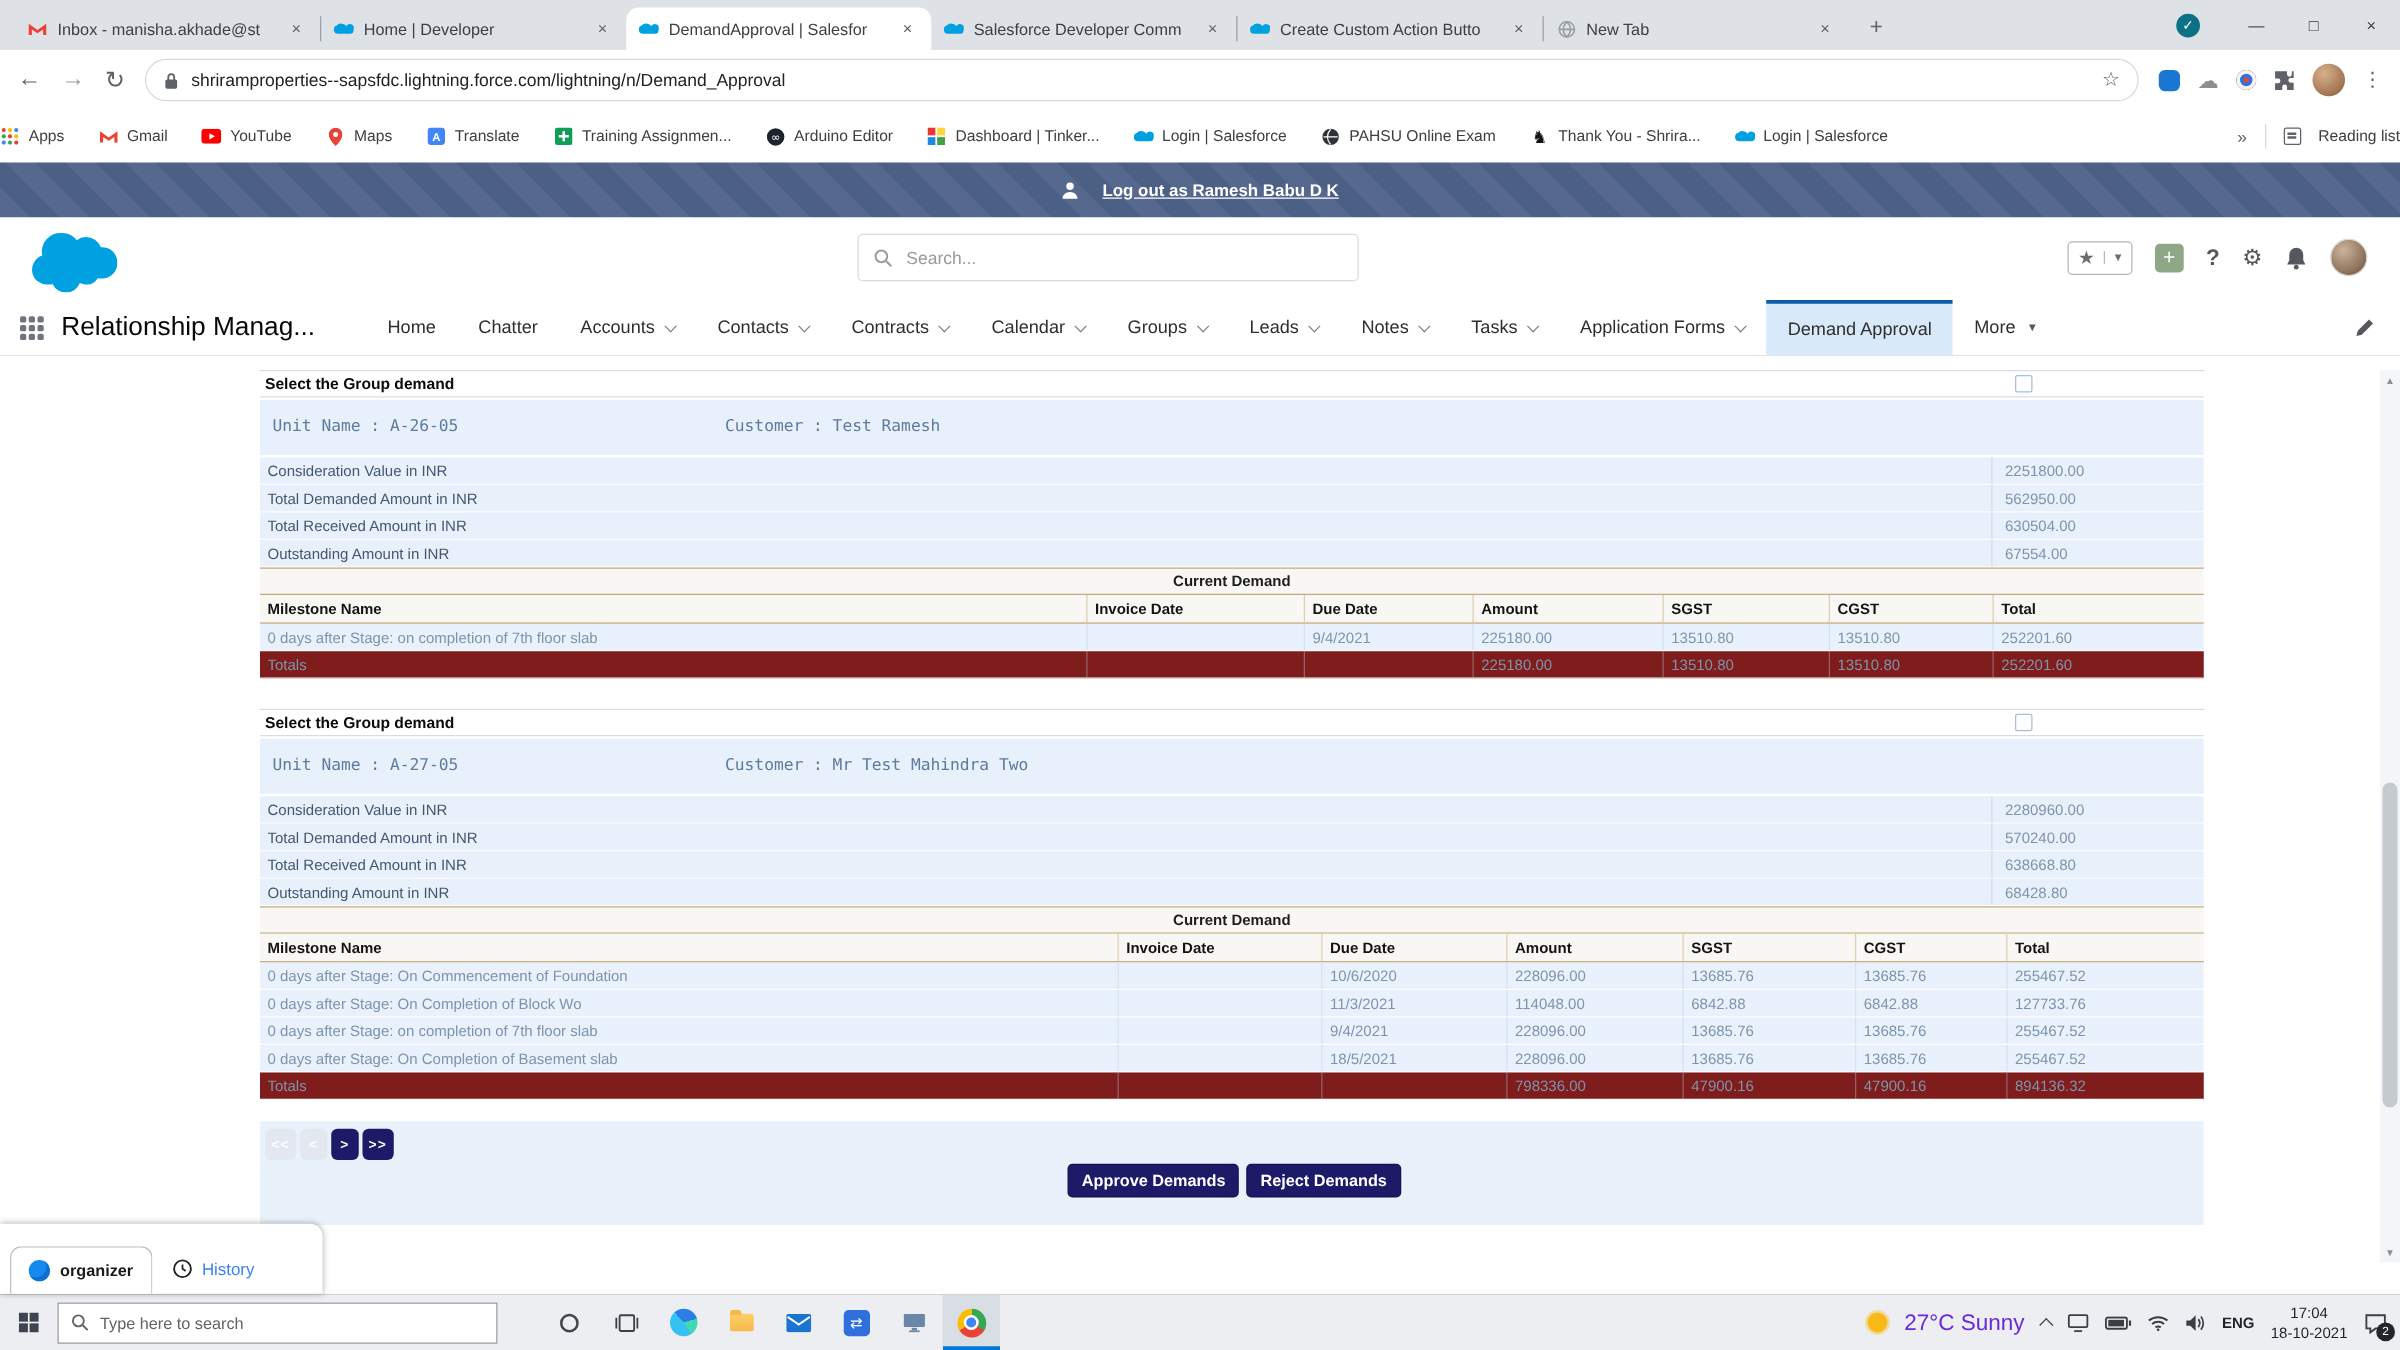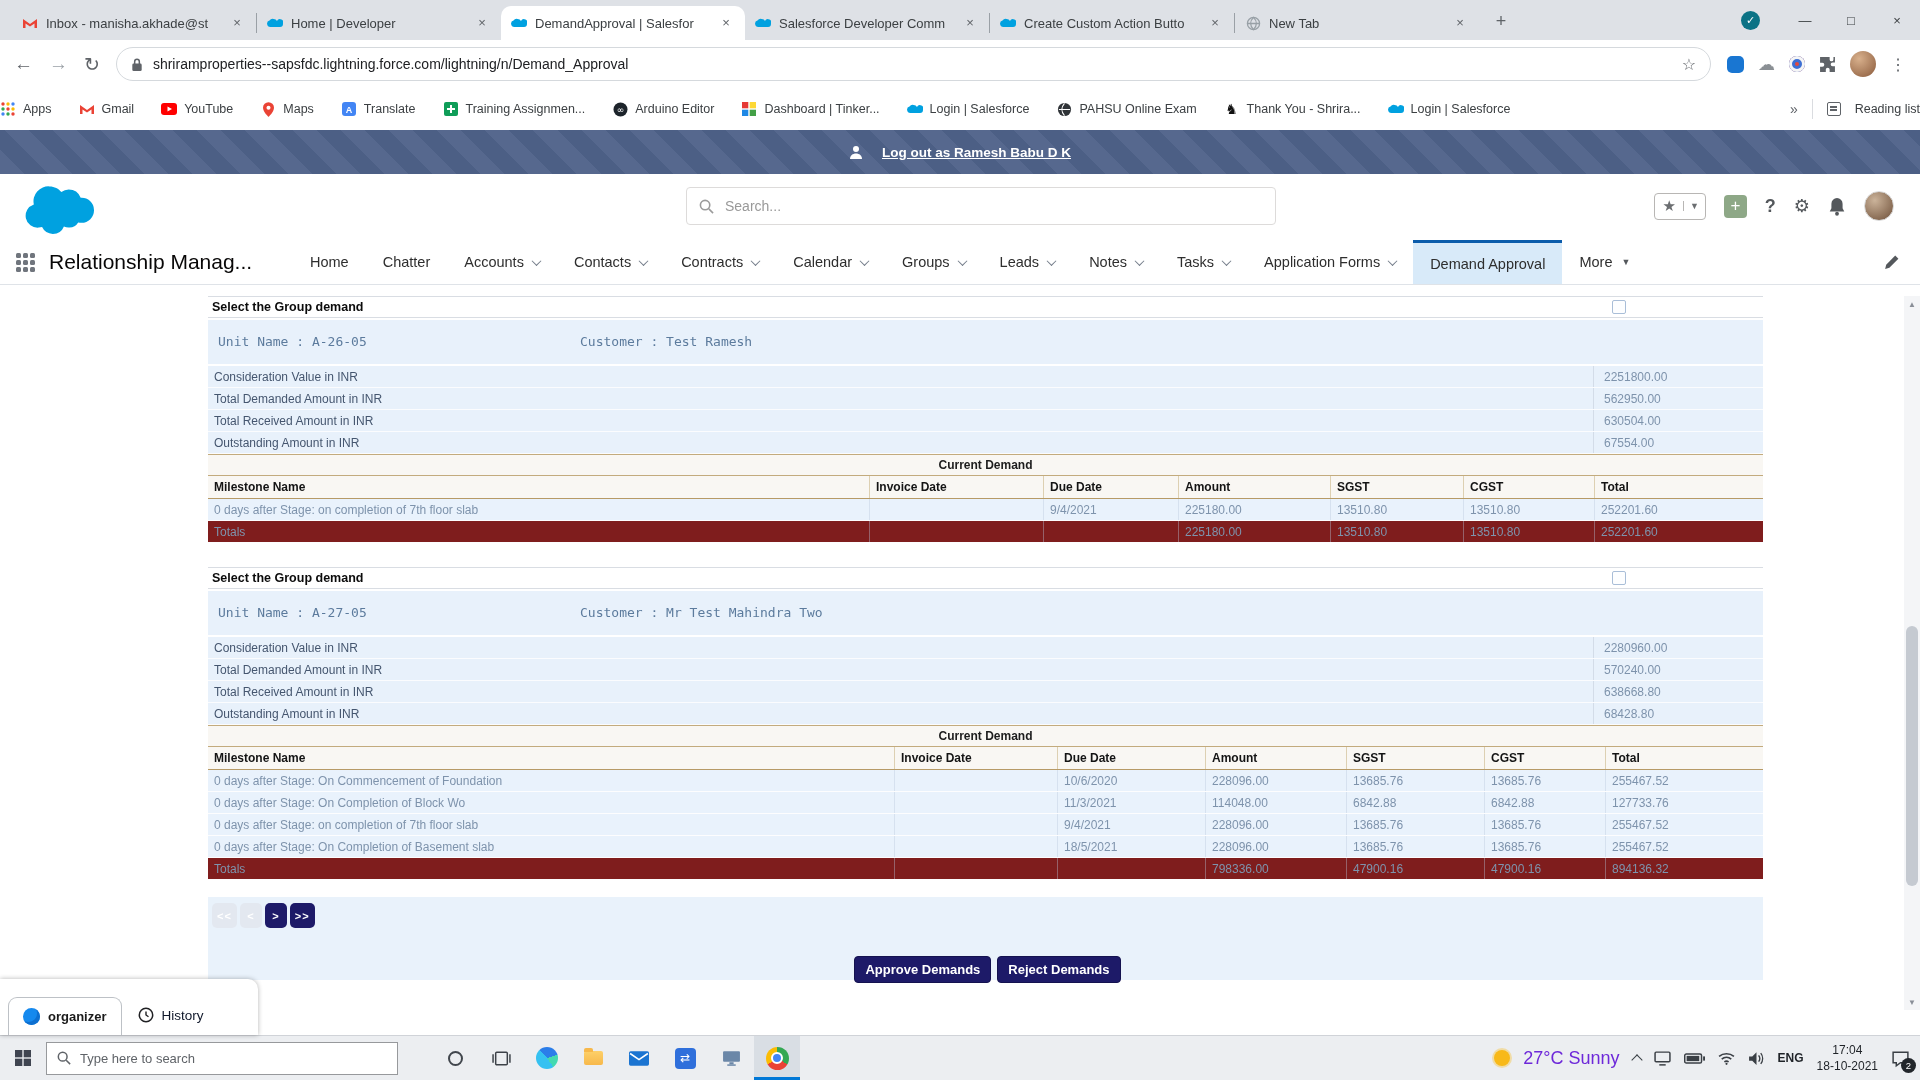--- a/index.html
+++ b/index.html
@@ -45,21 +45,21 @@
   .rl-icon:before{content:"";position:absolute;left:2px;top:3px;width:7px;height:1.5px;background:#5f6368;box-shadow:0 3px 0 #5f6368;}
 
   
   .banner{height:44px;background:repeating-linear-gradient(45deg,#56688e 0 17px,#4c5f85 17px 34px);
       color:#fff;display:flex;align-items:center;justify-content:center;font-size:13.5px;gap:9px;}
   .banner a{color:#fff;text-decoration:underline;font-weight:bold;margin-left:10px;}
 
   
   .sfheader{height:66px;background:#fff;position:relative;}
   .sf-logo{position:absolute;left:18px;top:6px;}
-  .sf-search{position:absolute;left:686px;top:13px;width:590px;height:38px;border:1px solid #dddbda;border-radius:4px;
+  .sf-search{position:absolute;left:686px;top:13px;width:401px;height:38px;border:1px solid #dddbda;border-radius:4px;
       display:flex;align-items:center;padding:12px 12px;gap:9px;background:#fff;}
   .sf-search input{border:none;outline:none;flex:1;font-size:14px;color:#333;font-family:"Liberation Sans",sans-serif;background:transparent;}
   .sf-search input::placeholder{color:#999;}
   .hdr-icons{position:absolute;right:26px;top:15px;display:flex;align-items:center;gap:18px;height:34px;}
   .fav-box{display:flex;align-items:center;border:1px solid #b8b6b4;border-radius:4px;height:27px;}
   .fav-box .star{padding:0 7px;color:#6b6e71;font-size:15px;}
   .fav-box .caretbox{padding:0 6px;border-left:1px solid #b8b6b4;color:#6b6e71;font-size:9px;}
   .plus-tile{width:23px;height:23px;border-radius:4px;background:#8ea887;color:#fff;font-size:17px;line-height:21px;text-align:center;}
   .hdr-glyph{font-size:18px;color:#54585c;}
   .hdr-avatar{width:30px;height:30px;border-radius:50%;background:radial-gradient(circle at 35% 30%,#cbb39a,#6e4f38);border:1px solid #d9d9d9;}
@@ -106,39 +106,39 @@
   .m-row .cell + .cell{border-left:1px solid rgba(185,200,220,.4);}
   .m-row.totals{background:#7f1d1d;}
 
   .sec-gap{height:24px;}
 
   .pagerblock{margin-top:17px;background:#e9f2fb;height:83px;padding:6px 0 0 4px;}
   .pager{display:flex;gap:3px;}
   .pgbtn{min-width:22px;height:25px;border-radius:5px;background:#1d1a68;color:#fff;font-size:11px;font-weight:bold;
       display:flex;align-items:center;justify-content:center;padding:0 5px;letter-spacing:1px;}
   .pgbtn.disabled{background:#e3e8f0;}
-  .actions{display:flex;justify-content:center;gap:6px;margin-top:28px;}
+  .actions{display:flex;justify-content:center;gap:6px;margin-top:3px;}
   .act-btn{background:#1d1a68;border:1px solid #14124f;color:#fff;font-size:13px;font-weight:bold;
       padding:5px 10px;border-radius:4px;font-family:"Liberation Sans",sans-serif;}
 
   
   .scrollbar{position:absolute;right:0;top:11px;width:16px;height:714px;background:#f4f5f7;}
   .sb-arrow{height:16px;display:flex;align-items:center;justify-content:center;font-size:8px;color:#8a8f98;}
   .sb-arrow.down{position:absolute;bottom:0;width:16px;}
   .sb-thumb{position:absolute;top:330px;left:2px;width:12px;height:260px;background:#c5cad1;border-radius:6px;}
 
   
   .organizer{position:absolute;left:0;bottom:0;width:258px;height:56px;background:#fff;border-radius:0 10px 0 0;
       box-shadow:0 0 5px rgba(0,0,0,.3);display:flex;align-items:flex-end;}
   .org-tab{margin-left:8px;height:38px;border:1px solid #bdc1c6;border-bottom:none;border-radius:9px 9px 0 0;
       display:flex;align-items:center;gap:8px;padding:0 14px;background:#fff;}
   .org-logo{width:17px;height:17px;border-radius:50%;background:#1589ee;box-shadow:inset -3px -3px 0 #0d6fd0;}
   .org-name{font-size:13px;font-weight:bold;color:#1a1a1a;}
   .org-history{display:flex;align-items:center;gap:8px;margin:0 0 12px 16px;}
-  .org-history span{font-size:13.5px;color:#0f172a;}
+  .org-history span{font-size:13.5px;color:#3b82f6;}
 
   
   .taskbar{height:45px;background:#eceef1;border-top:1px solid #d0d3d8;display:flex;align-items:center;}
   .tb-btn{width:46px;height:44px;display:flex;align-items:center;justify-content:center;flex:none;position:relative;}
   .tb-btn.active-app{background:#d9dee4;box-shadow:inset 0 -3px 0 #0078d7;}
   .tb-search{width:352px;height:33px;background:#fff;border:1px solid #97999c;display:flex;align-items:center;
       gap:9px;padding:0 10px;font-size:13px;color:#5f6368;flex:none;}
   .cortana-ring{width:15px;height:15px;border:2px solid #41464d;border-radius:50%;}
   .folder-icon{width:19px;height:14px;position:relative;background:linear-gradient(#fdd069,#f7b84b);border-radius:2px;}
   .folder-icon:before{content:"";position:absolute;top:-3px;left:0;width:9px;height:4px;background:#f7b84b;border-radius:2px 2px 0 0;}

